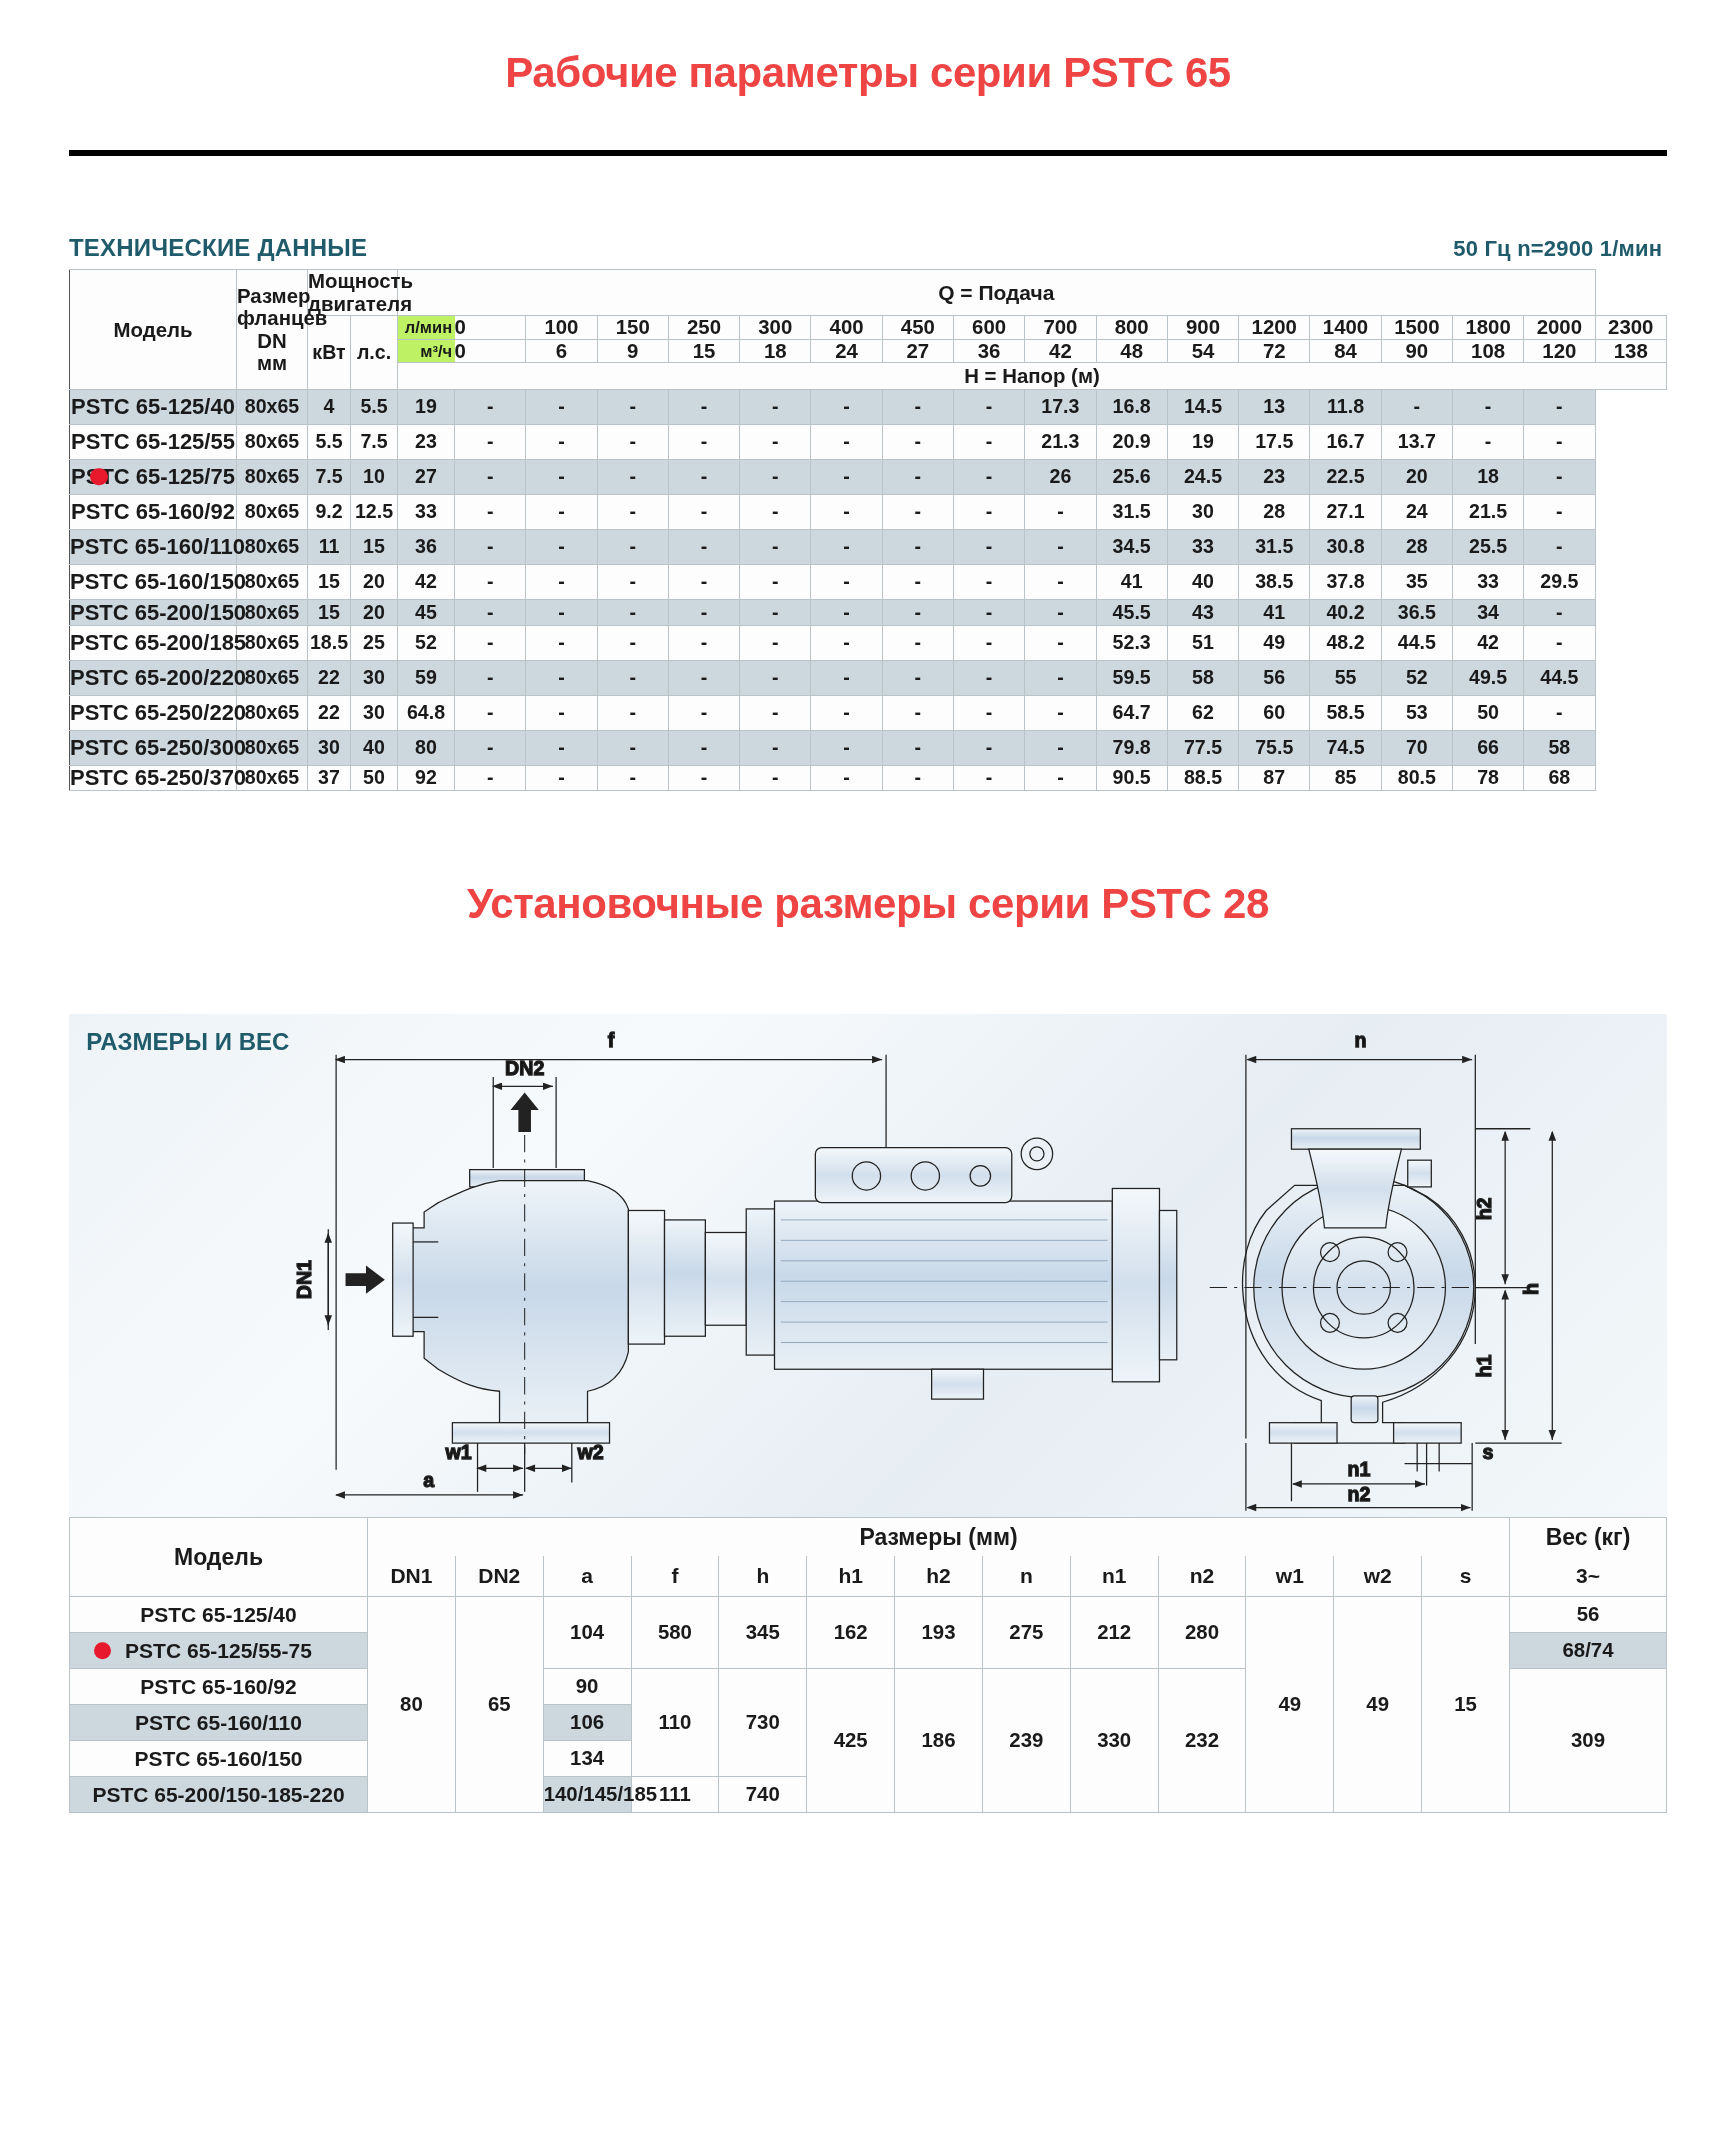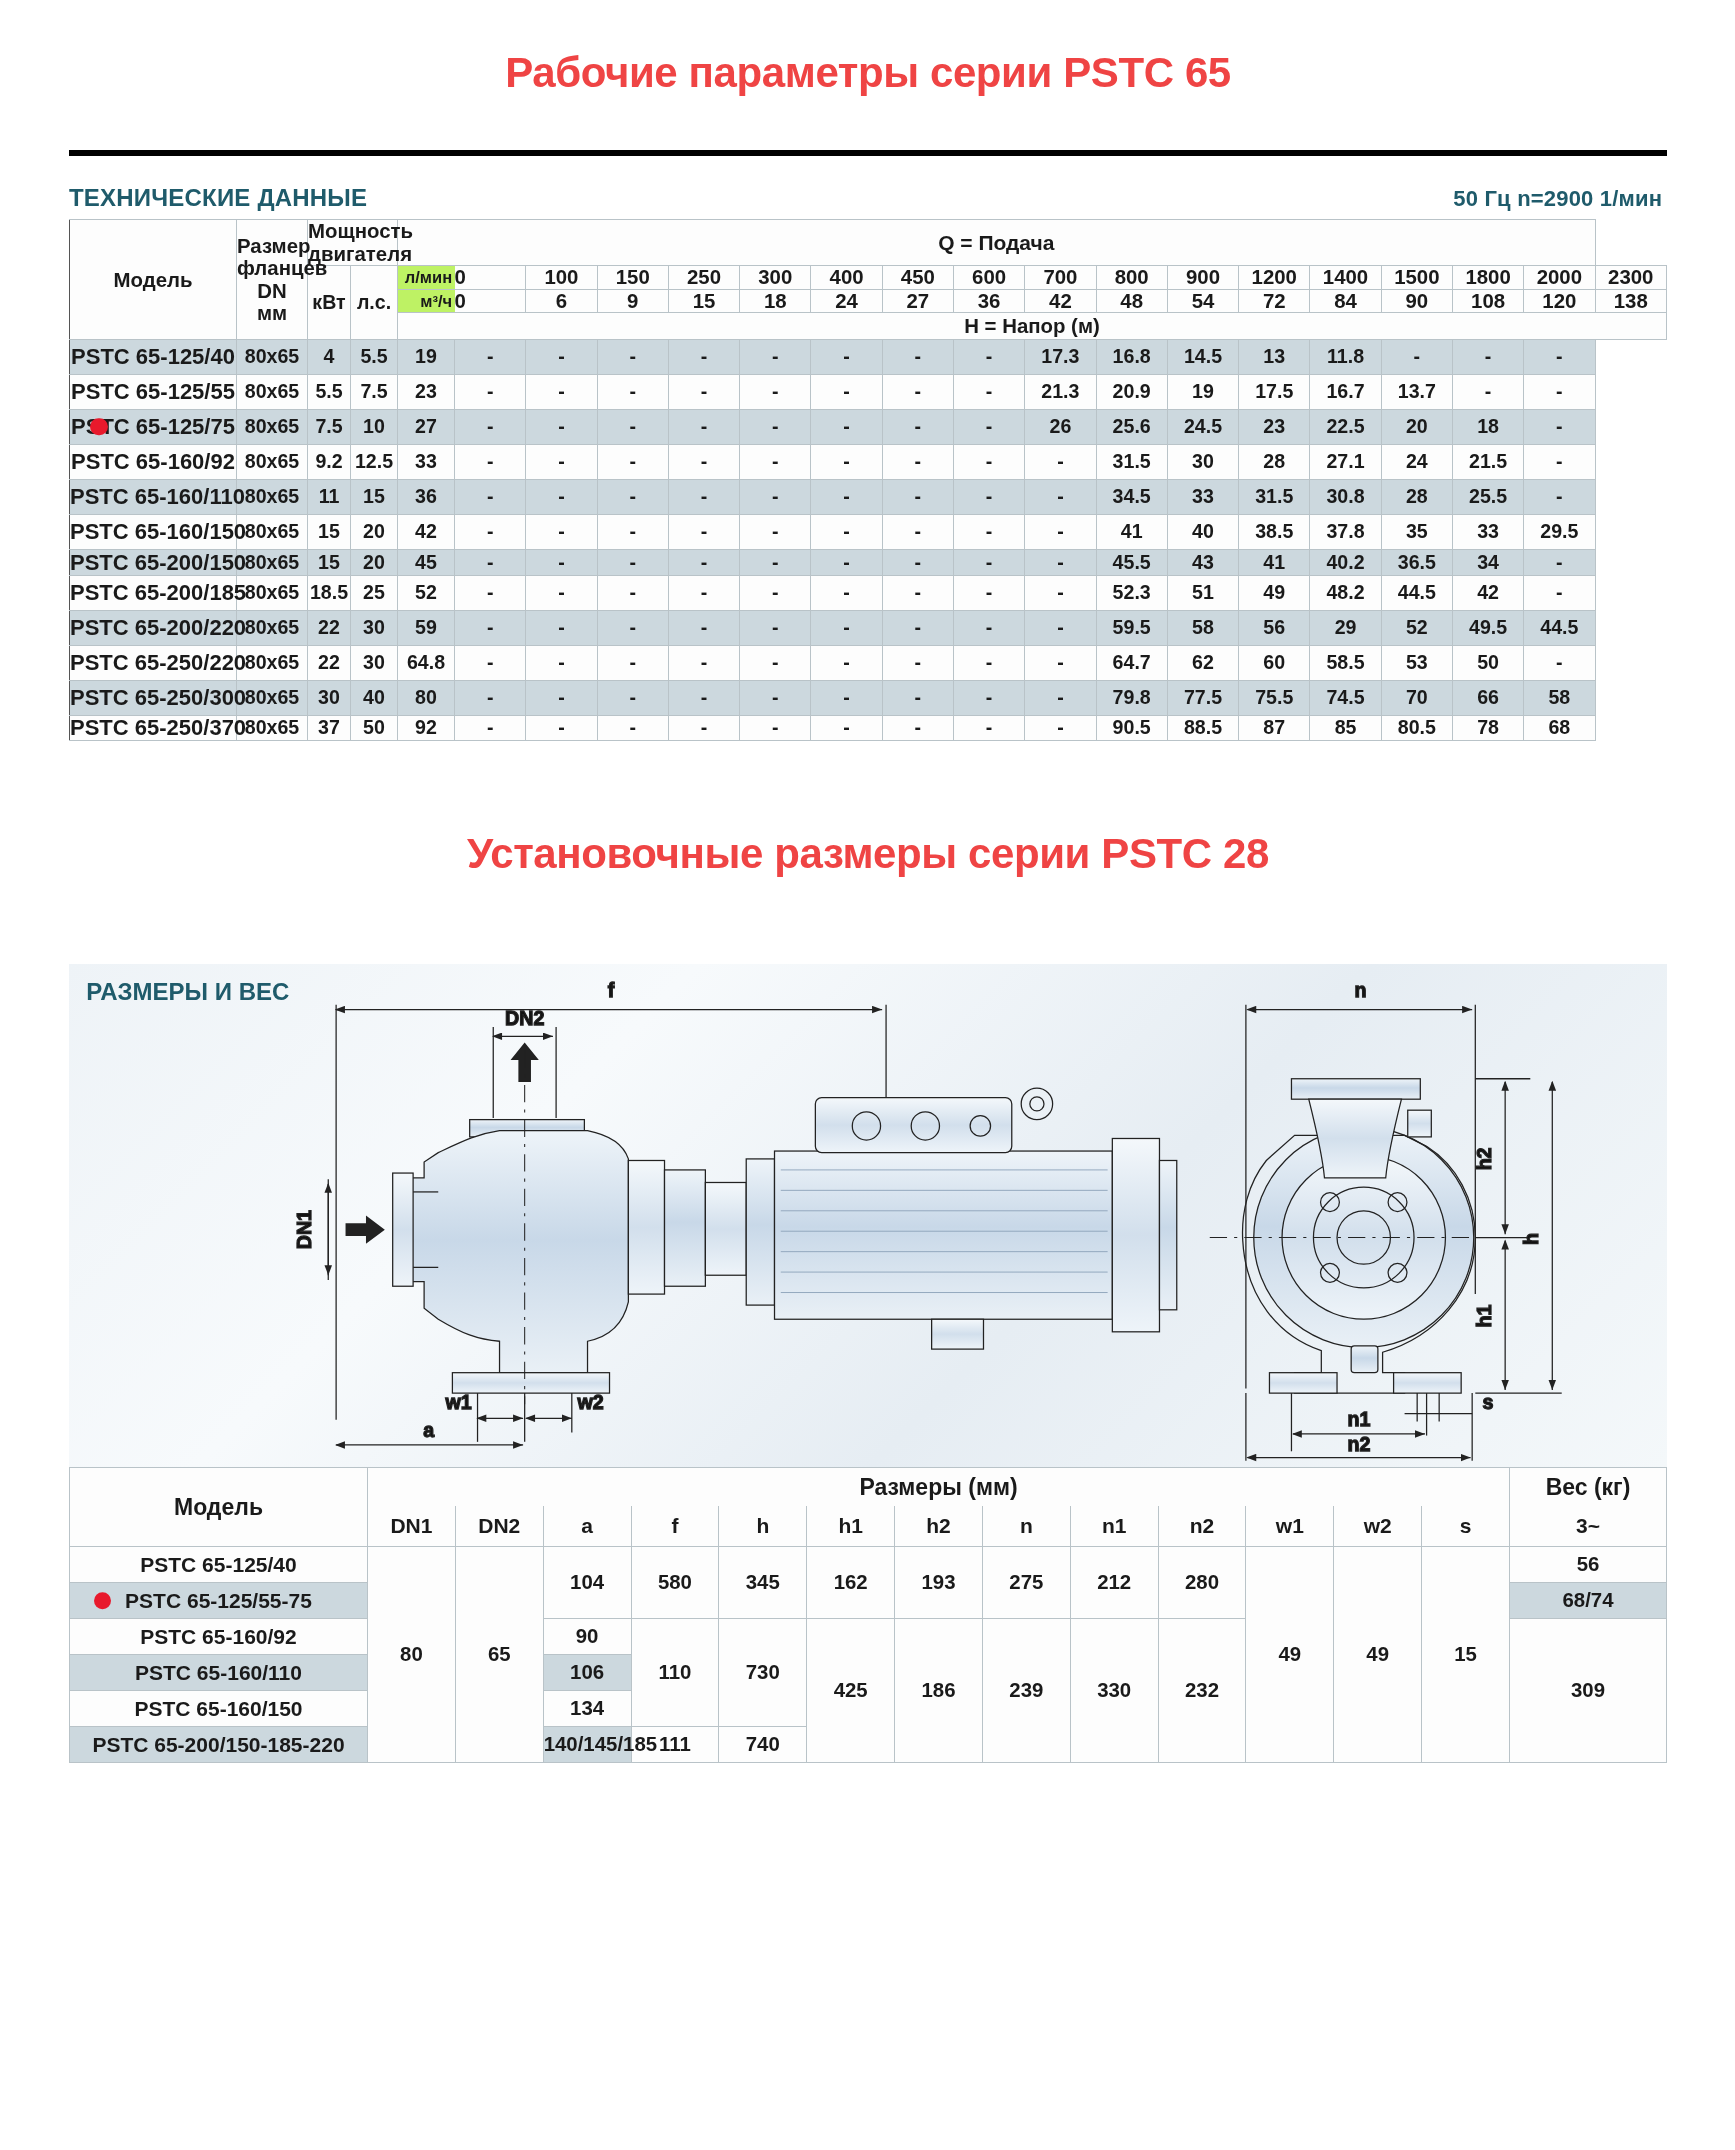--- a/index.html
+++ b/index.html
@@ -141,21 +141,21 @@
   .nb-b { border-bottom: none !important; }
   .dims-hdr { font-size: 23px; }
   .dims-sub { font-size: 21px; }
 </style>
 </head>
 <body>
 
 <div class="page-title" id="title1">Рабочие параметры серии PSTC 65</div>
 <div class="title-rule"></div>
 
-<div class="section" style="margin-top:28px;">
+<div class="section" style="margin-top:78px;">
   <div class="section-head">
     <div class="sec-title">ТЕХНИЧЕСКИЕ ДАННЫЕ</div>
     <div class="sec-meta">50 Гц  n=2900 1/мин</div>
   </div>
 
   <table class="tech" id="tech-table">
     <colgroup>
       <col style="width:167px">
       <col style="width:71px">
       <col style="width:43px">
@@ -412,21 +412,21 @@
           <td class=" dash">-</td>
           <td class=" dash">-</td>
           <td class=" dash">-</td>
           <td class=" dash">-</td>
           <td class=" dash">-</td>
           <td class=" dash">-</td>
           <td class=" dash">-</td>
           <td>59.5</td>
           <td>58</td>
           <td>56</td>
-          <td>29</td>
+          <td>55</td>
           <td>52</td>
           <td>49.5</td>
           <td>44.5</td>
         </tr>
         <tr class="row-plain" style="height: 35px;">
           <td class="model-cell v-strong">PSTC 65-250/220</td>
           <td class="">80x65</td>
           <td class="v-strong">22</td>
           <td class="">30</td>
           <td class="v-strong">64.8</td>

